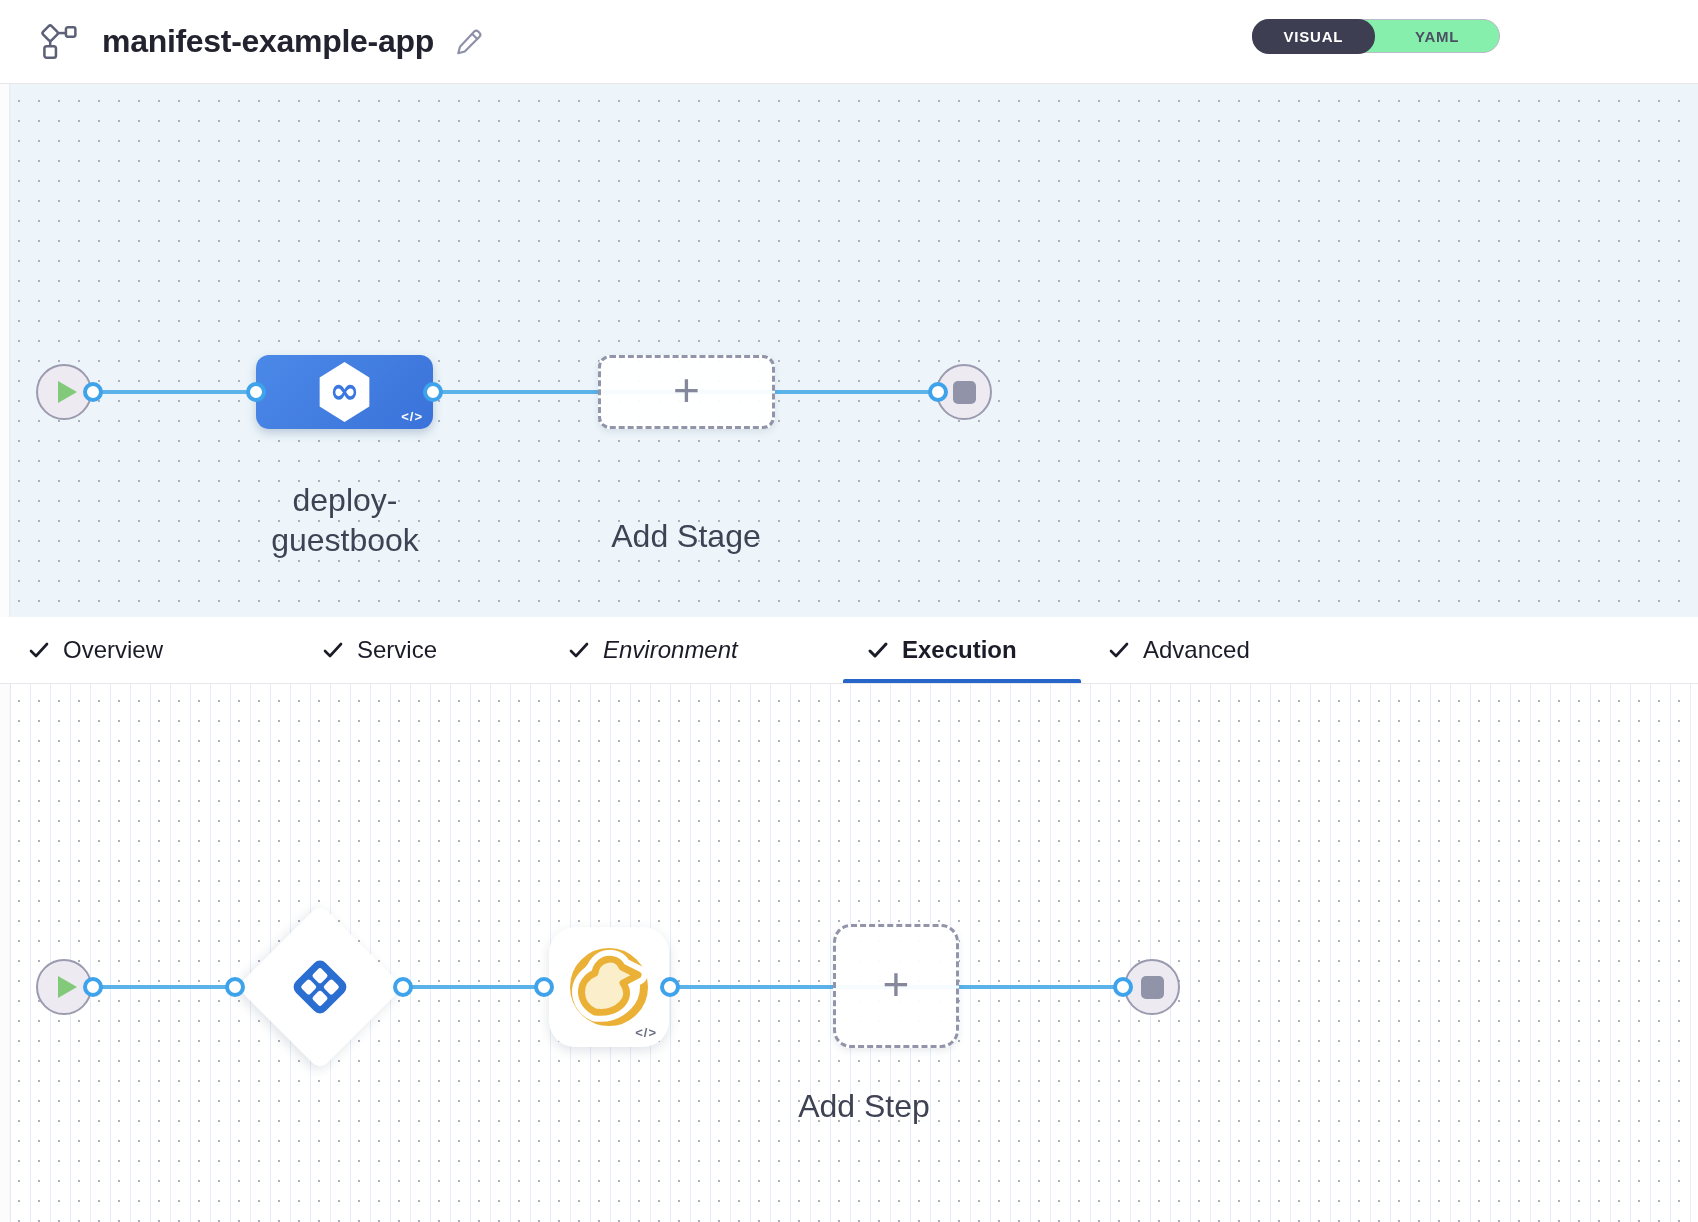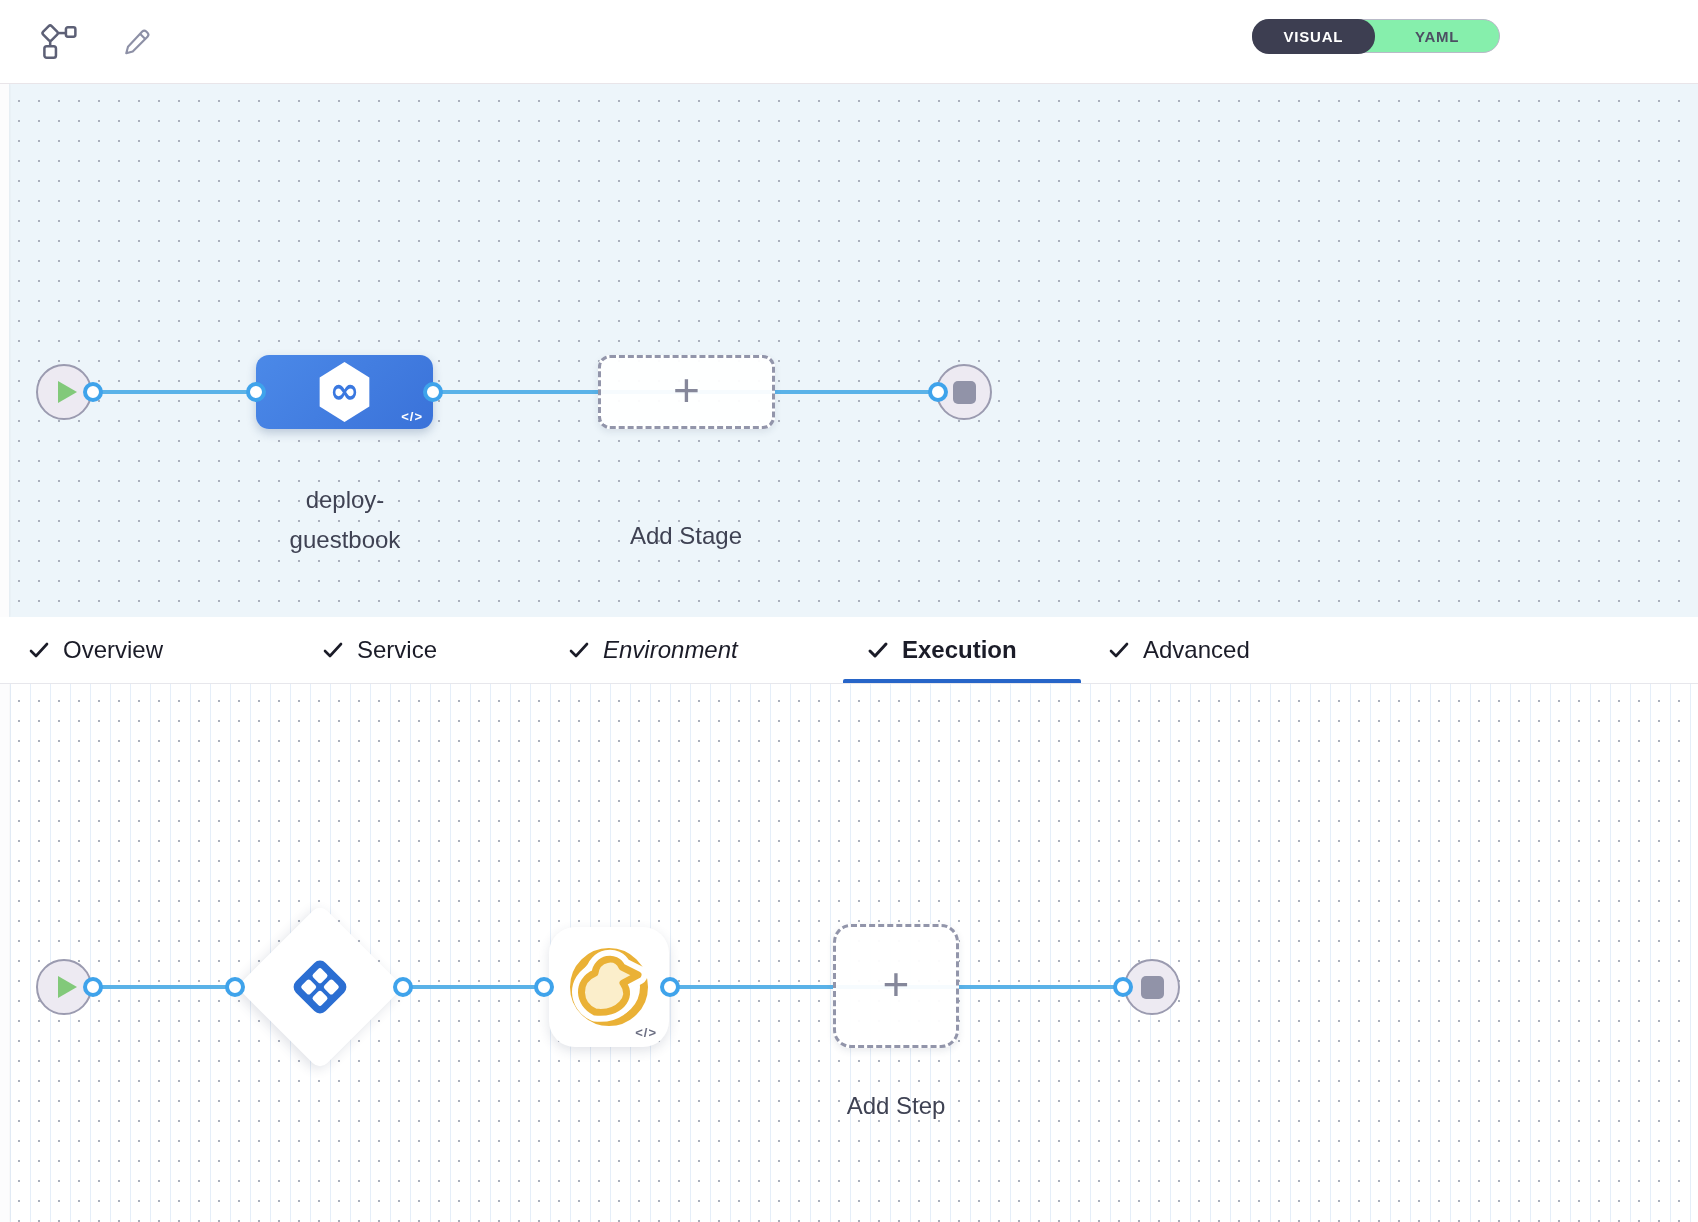--- a/index.html
+++ b/index.html
@@ -72,21 +72,21 @@
   .diamond-node { position:absolute; left:261px; top:244px; width:118px; height:118px;
     background:#fff; border-radius:10px; transform:rotate(45deg);
     box-shadow:0 4px 12px rgba(40,60,90,0.14); cursor:pointer; z-index:2; }
   .diamond-icon-wrap { position:absolute; left:261px; top:244px; width:118px; height:118px;
     display:flex; align-items:center; justify-content:center; z-index:3; pointer-events:none; }
   .step-node { position:absolute; left:549px; top:243px; width:120px; height:120px;
     background:#fff; border-radius:26px; box-shadow:0 4px 12px rgba(40,60,90,0.14);
     display:flex; align-items:center; justify-content:center; cursor:pointer; z-index:2; }
 
   
-  .node-label { position:absolute; font-size:24px; line-height:40px; color:var(--label_gray,#3f4253);
+  .node-label { position:absolute; font-size:32px; line-height:40px; color:var(--label_gray,#3f4253);
     text-align:center; z-index:2; }
   .wrap-word { overflow-wrap:break-word; }
   .wrap-all  { word-break:break-all; }
 
   
   .tabbar { position:absolute; left:0; top:617px; width:1698px; height:67px; background:#fff;
     border-bottom:1px solid #e7e7ec; z-index:5; }
   .tab { position:absolute; top:0; height:66px; display:flex; align-items:center; gap:12px;
     font-size:24px; font-weight:500; color:#1b1c28; cursor:pointer; }
   .tab.active { font-weight:bold; }
@@ -100,20 +100,21 @@
 <div class="app">
 
   <header class="header">
     <svg class="pipeline-icon" viewBox="0 0 40 36" fill="none">
       <rect x="-5.7" y="-5.7" width="11.4" height="11.4" rx="2" transform="translate(13.5,9.5) rotate(45)" stroke="#5d6076" stroke-width="2.4"></rect>
       <rect x="8" y="22" width="11" height="11" rx="2.2" stroke="#5d6076" stroke-width="2.4"></rect>
       <rect x="28.5" y="4" width="9" height="9" rx="1.8" stroke="#5d6076" stroke-width="2.4"></rect>
       <path d="M13.5 17.7 V 22" stroke="#5d6076" stroke-width="2.4"></path>
       <path d="M21.5 9.5 H 28.5" stroke="#5d6076" stroke-width="2.4"></path>
     </svg>
+    <h1 class="page-title">manifest-example-app</h1>
     <svg class="edit-icon" viewBox="0 0 24 24" fill="none">
       <path d="M16.2 3.6 a2.3 2.3 0 0 1 3.2 0 l1 1 a2.3 2.3 0 0 1 0 3.2 L8.6 19.6 l-5.2 1.4 1.4-5.2 Z" stroke="#8d90a6" stroke-width="1.7" stroke-linejoin="round"></path>
       <path d="M14.6 5.6 l3.8 3.8" stroke="#8d90a6" stroke-width="1.7"></path>
     </svg>
     <div class="view-toggle">
       <button class="seg active">VISUAL</button>
       <button class="seg">YAML</button>
     </div>
   </header>
 
@@ -226,18 +227,18 @@
       <span class="stop-sq"></span>
     </div>
 
     <div class="dot" style="left:83px;   top:293px;"></div>
     <div class="dot" style="left:225px;  top:293px;"></div>
     <div class="dot" style="left:393px;  top:293px;"></div>
     <div class="dot" style="left:534px;  top:293px;"></div>
     <div class="dot" style="left:660px;  top:293px;"></div>
     <div class="dot" style="left:1113px; top:293px;"></div>
 
-    <div class="node-label" style="left:806px; top:402px; width:180px;">Add Step</div>
+    <div class="node-label" style="left:774px; top:402px; width:180px;">Add Step</div>
 
     <div class="left-gutter"></div>
   </section>
 
 </div>
 
 </body></html>

